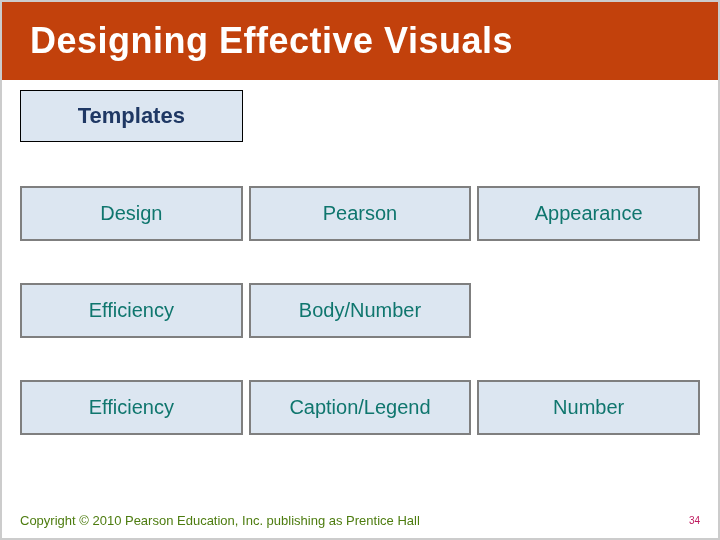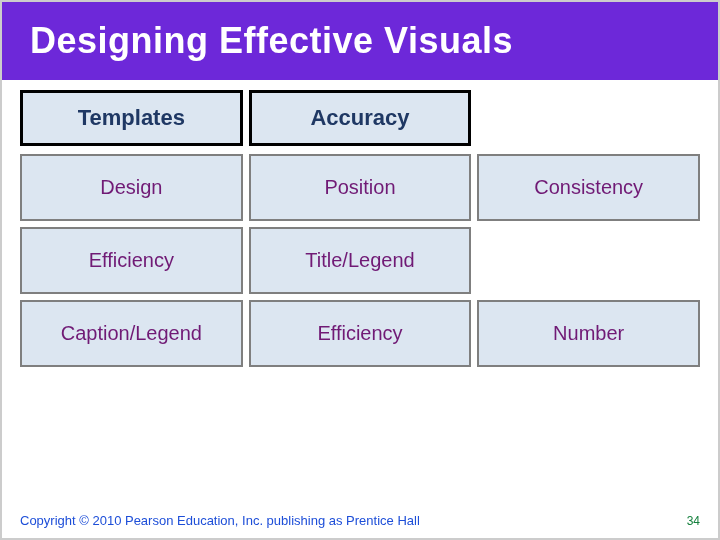--- a/index.html
+++ b/index.html
@@ -15,21 +15,21 @@
     .slide {
       width: 720px;
       height: 540px;
       background: #ffffff;
       border: 2px solid #cccccc;
       display: flex;
       flex-direction: column;
     }
 
     .header {
-      background: #6d28d9;
+      background: #c2410c;
       padding: 18px 28px;
       flex-shrink: 0;
     }
 
     .header-title {
       color: #ffffff;
       font-size: 36px;
       font-weight: bold;
       letter-spacing: 0.5px;
     }
@@ -43,21 +43,21 @@
 
     .col-headers {
       display: grid;
       grid-template-columns: 1fr 1fr 1fr;
       gap: 6px;
       margin-bottom: 8px;
     }
 
     .col-header {
       background: #dce6f1;
-      border: 3px solid #000000;
+      border: 1px solid #000000;
       text-align: center;
       padding: 12px 14px;
       font-size: 22px;
       font-weight: bold;
       color: #1f3864;
     }
 
     .rows-section {
       display: flex;
       flex-direction: column;
@@ -68,78 +68,78 @@
     .table-row {
       display: grid;
       grid-template-columns: 1fr 1fr 1fr;
       gap: 6px;
     }
 
     .cell {
       background: #dce6f1;
       border: 2px solid #7f7f7f;
       text-align: center;
-      padding: 20px 6px;
+      padding: 14px 6px;
       font-size: 20px;
-      color: #701a75;
+      color: #0f766e;
       display: flex;
       align-items: center;
       justify-content: center;
+      margin-top: 36px;
     }
 
     .footer {
       display: flex;
       justify-content: space-between;
       align-items: center;
       padding: 8px 18px 10px 18px;
       flex-shrink: 0;
     }
 
     .footer-copyright {
       font-size: 13px;
-      color: #1d4ed8;
+      color: #4d7c0f;
     }
 
     .footer-page {
-      font-size: 12px;
-      color: #15803d;
+      font-size: 10px;
+      color: #be185d;
     }
   </style>
 </head>
 <body>
 
 <div class="slide">
 
   <div class="header">
     <span class="header-title">Designing Effective Visuals</span>
   </div>
 
   <div class="table-section">
 
     <div class="col-headers">
       <div class="col-header">Templates</div>
-      <div class="col-header">Accuracy</div>
     </div>
 
     <div class="rows-section">
 
       <div class="table-row">
         <div class="cell">Design</div>
-        <div class="cell">Position</div>
-        <div class="cell">Consistency</div>
+        <div class="cell">Pearson</div>
+        <div class="cell">Appearance</div>
       </div>
 
       <div class="table-row">
         <div class="cell">Efficiency</div>
-        <div class="cell">Title/Legend</div>
+        <div class="cell">Body/Number</div>
       </div>
 
       <div class="table-row">
+        <div class="cell">Efficiency</div>
         <div class="cell">Caption/Legend</div>
-        <div class="cell">Efficiency</div>
         <div class="cell">Number</div>
       </div>
 
     </div>
 
   </div>
 
   <div class="footer">
     <span class="footer-copyright">Copyright © 2010 Pearson Education, Inc. publishing as Prentice Hall</span>
     <span class="footer-page">34</span>

